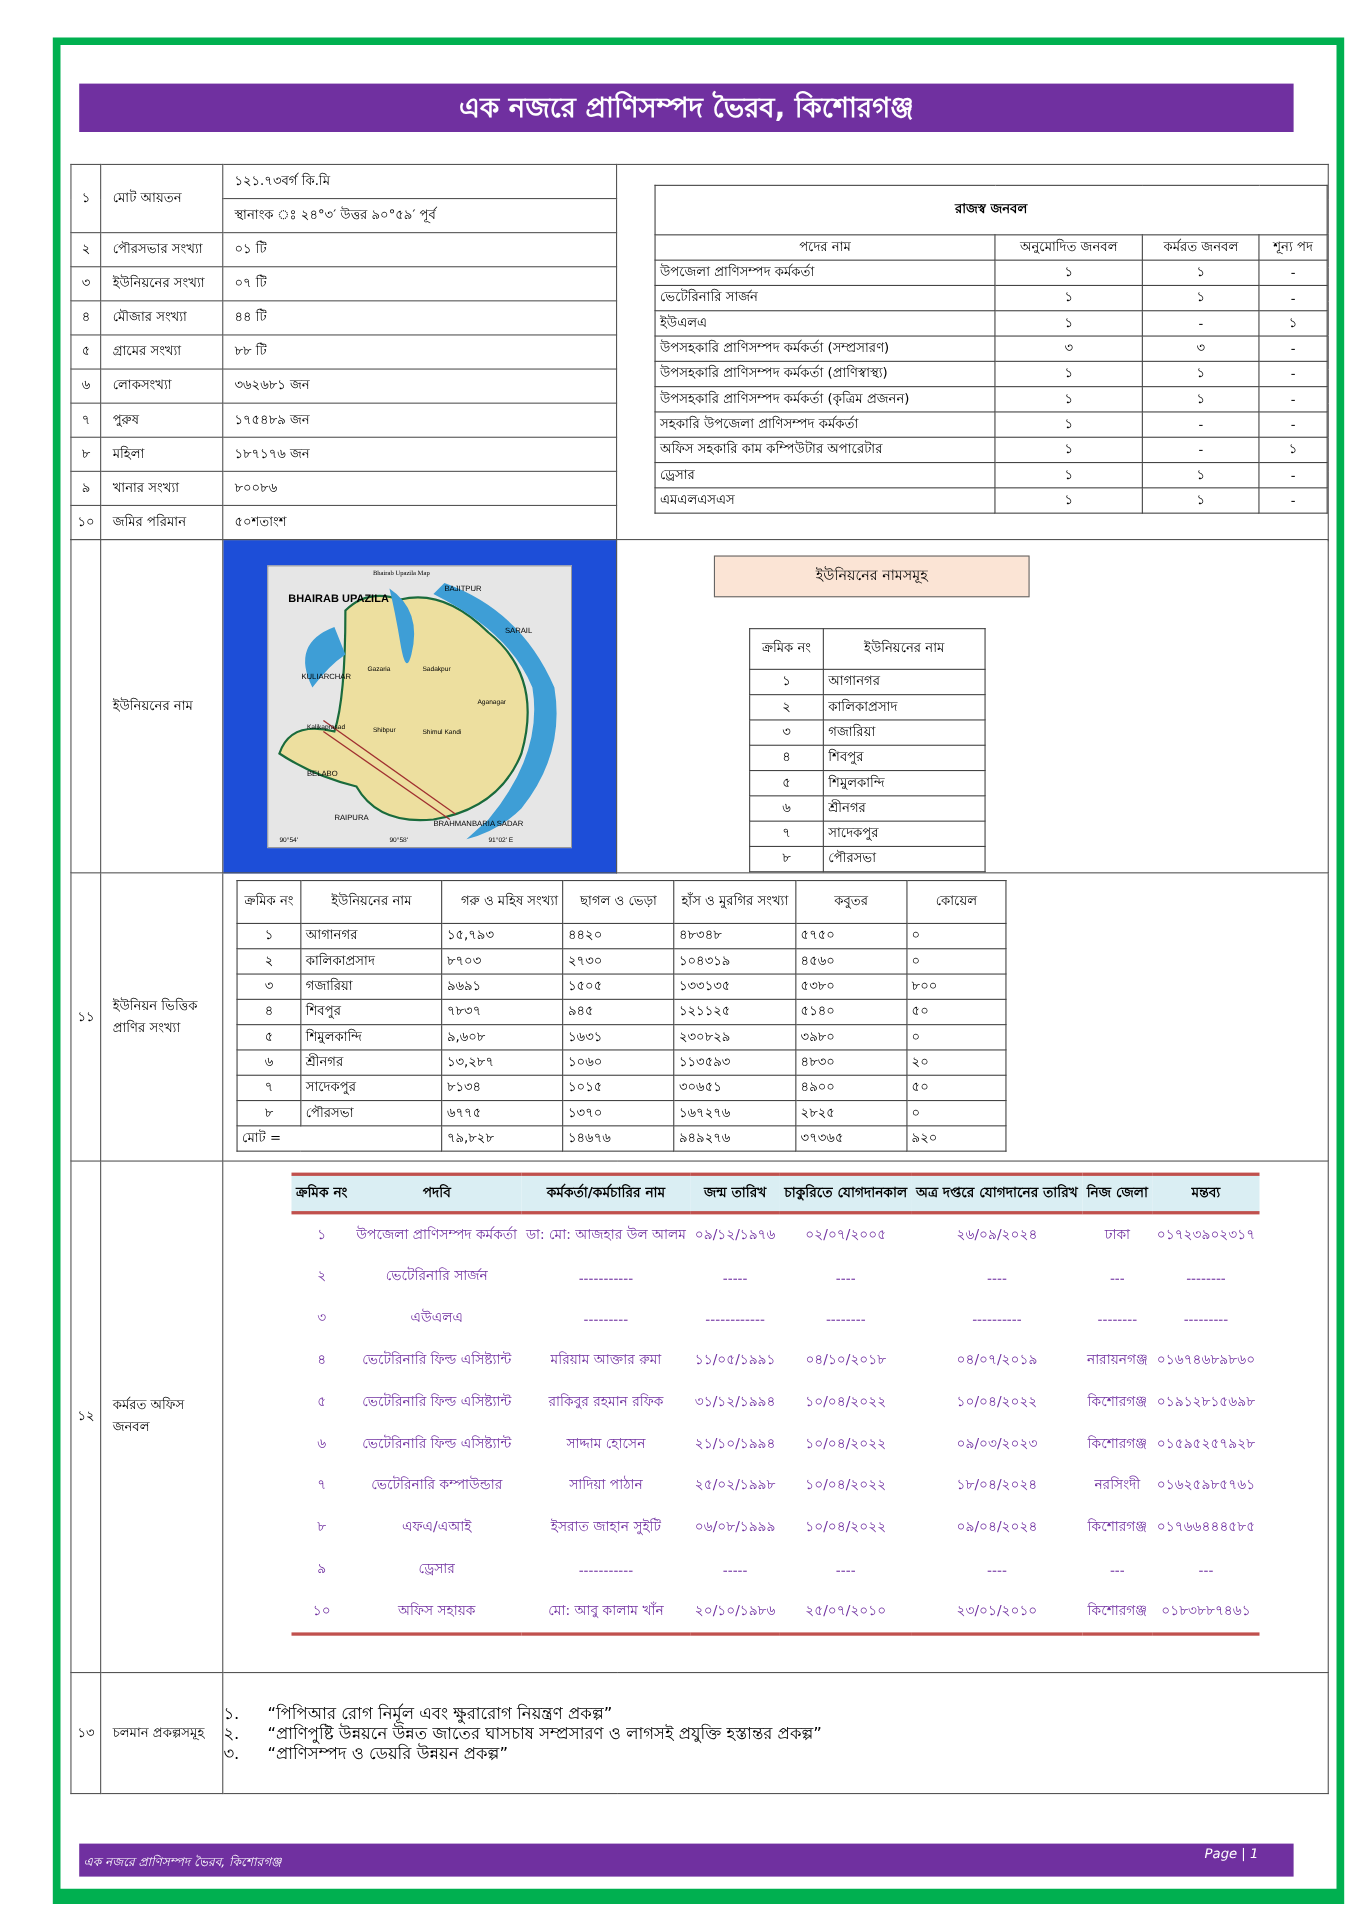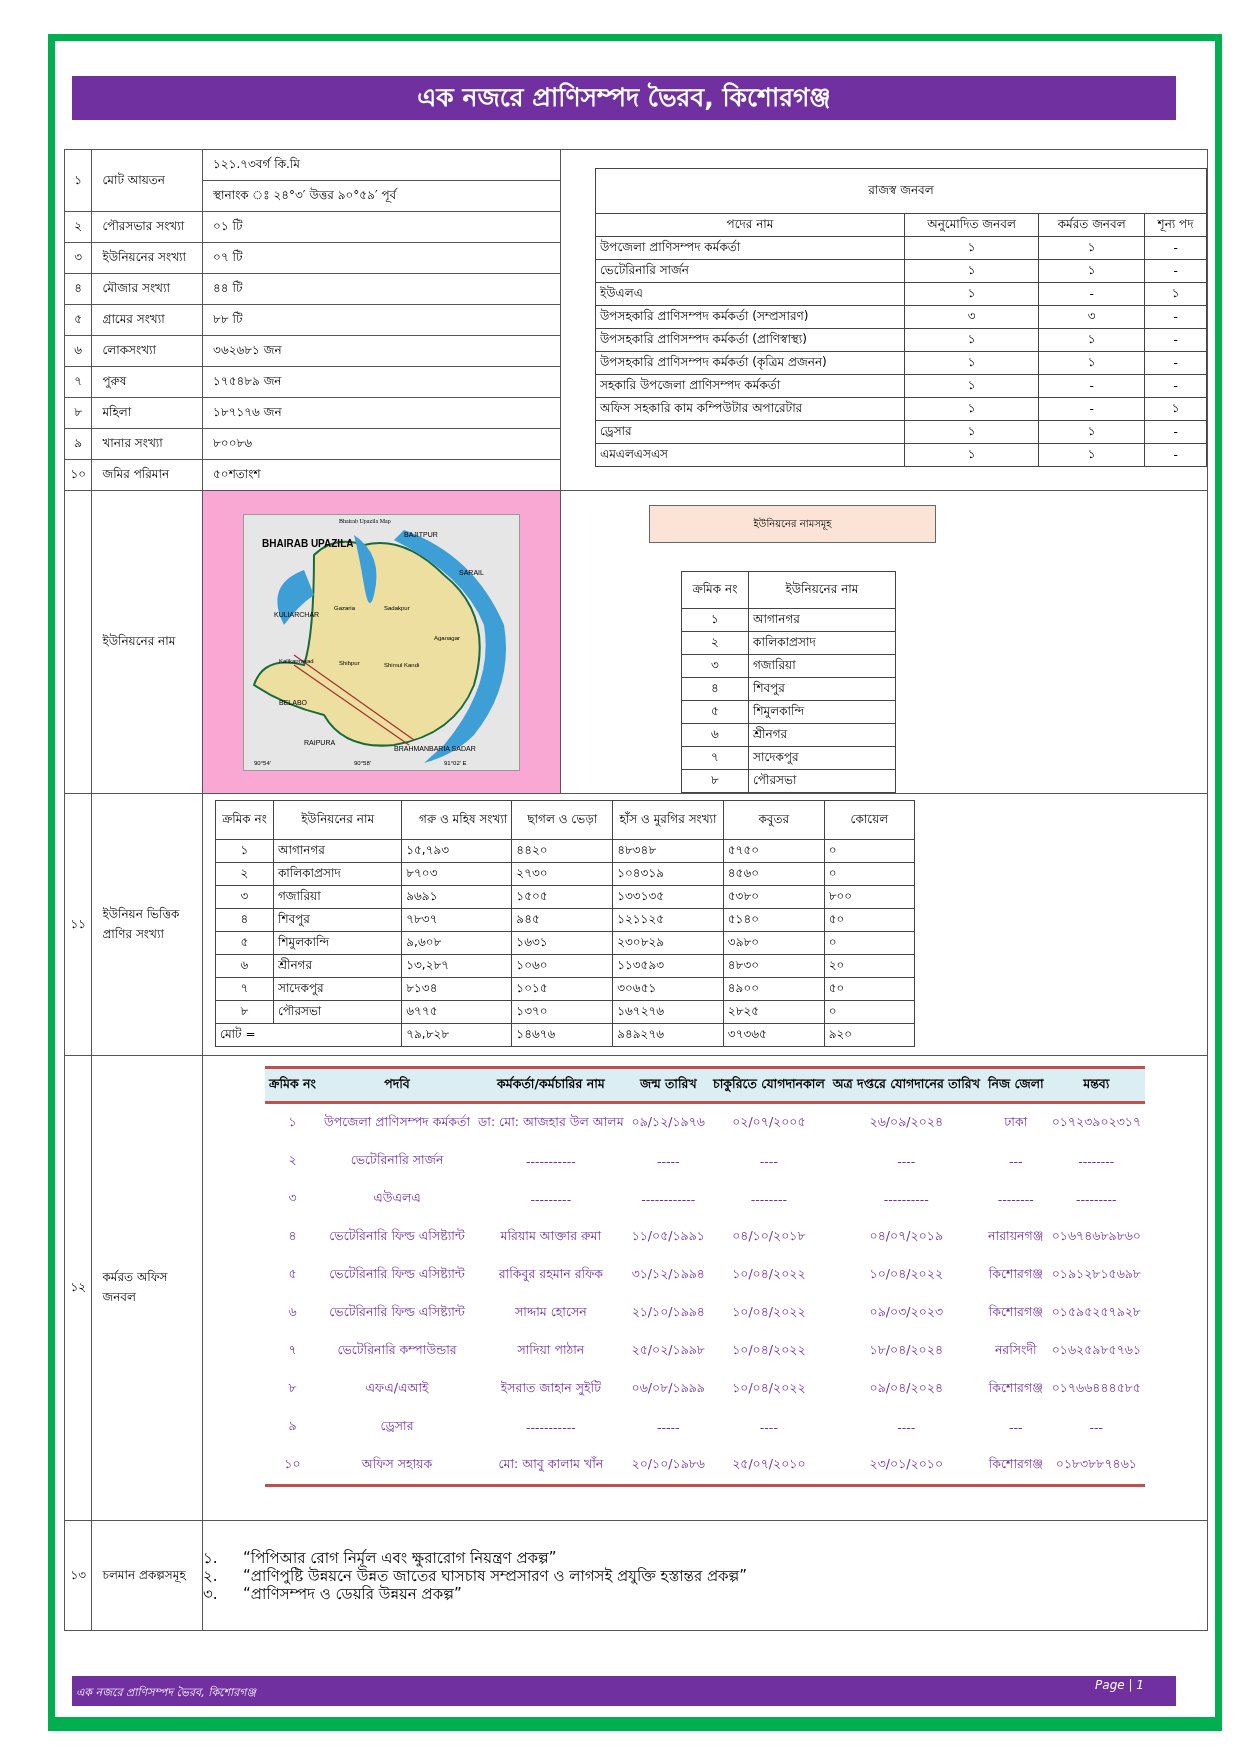--- a/index.html
+++ b/index.html
@@ -10,23 +10,23 @@
   .main > tbody > tr > td{border:1.5px solid #555;padding:0;vertical-align:middle;}
   .sn{width:42px;text-align:center;}
   .lbl{width:166px;padding-left:10px!important;}
   .val{width:242px;padding-left:10px!important;}
   .info-row{height:31px;}
   .right-cell{vertical-align:top!important;}
   table.inner{border-collapse:collapse;font-size:12px;}
   table.inner td{border:1.2px solid #444;padding:1px 4px;height:20px;}
   .c{text-align:center;}
   .r{text-align:left;}
-  .map-cell{background:#f9a8d4;}
+  .map-cell{background:#1d4ed8;}
   .map-box{width:275px;height:255px;margin:8px auto;background:#e8e8e8;border:1px solid #999;position:relative;overflow:hidden;}
-  .union-head{width:285px;height:36px;margin:14px 0 0 0;background:#fbe4d5;border:1.5px solid #666;text-align:center;line-height:36px;font-size:10px;}
+  .union-head{width:285px;height:36px;margin:14px 0 0 0;background:#fbe4d5;border:1.5px solid #666;text-align:center;line-height:36px;font-size:13px;}
   .staff{border-collapse:collapse;font-size:12.5px;color:#7030a0;margin:10px auto 10px auto;width:880px;}
   .staff th{background:#daeef3;color:#000;font-weight:bold;font-size:12.5px;padding:6px 4px;border-top:3px solid #c0504d;border-bottom:3px solid #c0504d;}
   .staff td{text-align:center;padding:6px 4px;height:26px;}
   .staff tr.last td{border-bottom:3px solid #c0504d;}
   .projects{padding:20px 12px;font-size:15px;line-height:18px;}
   .projects div span.num{display:inline-block;width:40px;}
   .footer{position:absolute;left:72px;top:1676px;width:1104px;height:30px;background:#7030a0;color:#fff;}
   .footer .ft{position:absolute;left:4px;top:8px;font-size:11px;font-style:italic;}
   .footer .pg{position:absolute;right:32px;top:2px;font-size:12px;font-style:italic;}
 </style>
@@ -40,21 +40,21 @@
 <tbody id="main-body">
 
   <tr class="info-row">
     <td class="sn" rowspan="2">১</td>
     <td class="lbl" rowspan="2">মোট আয়তন</td>
     <td class="val">১২১.৭৩বর্গ কি.মি</td>
     <td class="right-cell" rowspan="12">
       <table class="inner" style="margin:18px 0 0 34px;width:612px;">
         <tbody>
               <tr>
-                <td colspan="4" class="c" style="height:42px;">রাজস্ব জনবল</td>
+                <td colspan="4" class="c" style="height:42px;font-weight:bold;">রাজস্ব জনবল</td>
               </tr>
         <tr>
           <td class="c" style="width:300px">পদের নাম</td>
           <td class="c">অনুমোদিত জনবল</td>
           <td class="c">কর্মরত জনবল</td>
           <td class="c">শূন্য পদ</td>
         </tr>
         </tbody>
             <tbody id="manpower-rows">
               <tr>

